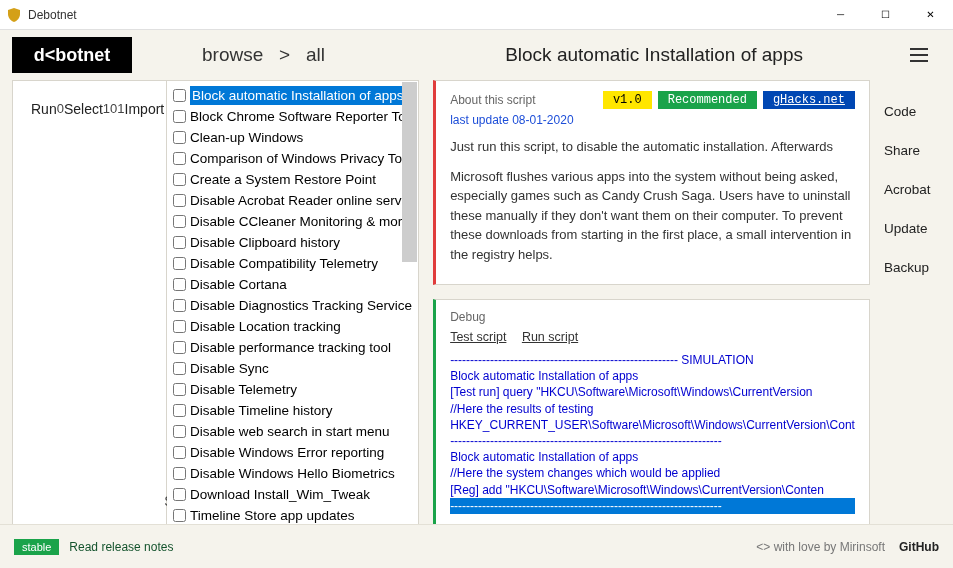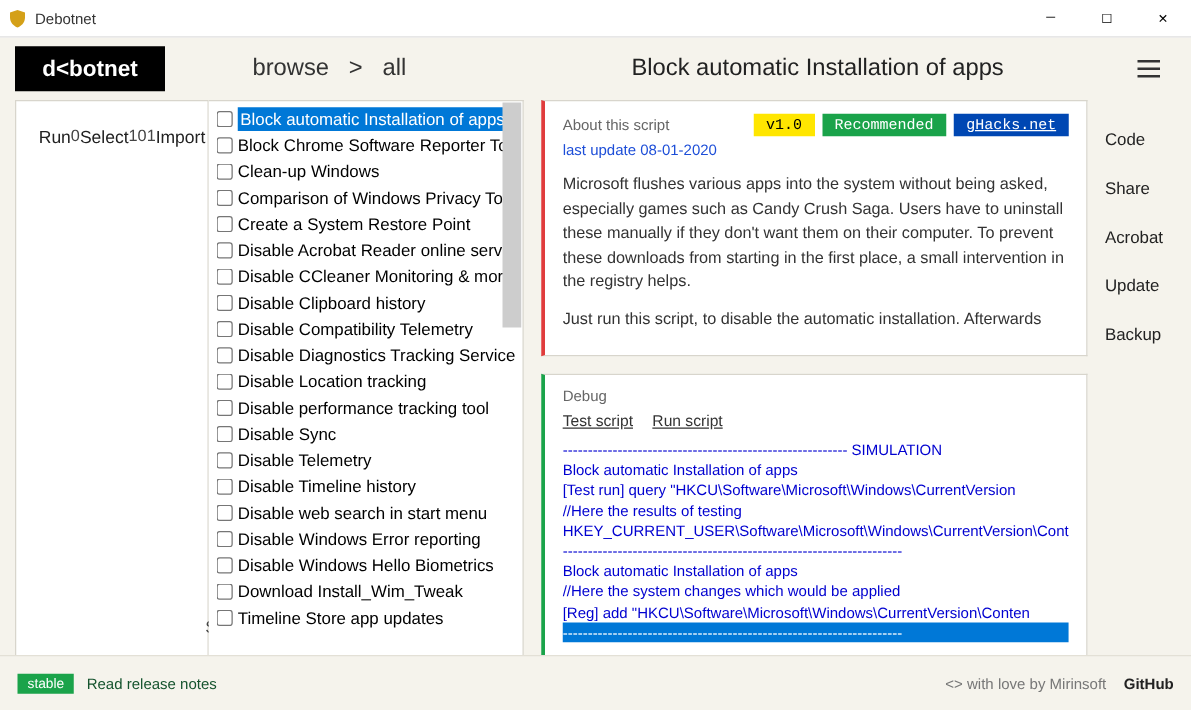--- a/index.html
+++ b/index.html
@@ -142,20 +142,24 @@
         <div class="row">
           <input type="checkbox" style="">
           <span>Disable Clipboard history</span>
         </div>
         <div class="row">
           <input type="checkbox" style="">
           <span>Disable Compatibility Telemetry</span>
         </div>
         <div class="row">
           <input type="checkbox" style="">
+          <span>Disable Cortana</span>
+        </div>
+        <div class="row">
+          <input type="checkbox" style="">
           <span>Disable Diagnostics Tracking Service</span>
         </div>
         <div class="row">
           <input type="checkbox" style="">
           <span>Disable Location tracking</span>
         </div>
         <div class="row">
           <input type="checkbox" style="">
           <span>Disable performance tracking tool</span>
         </div>
@@ -199,22 +203,22 @@
 
     <div class="card about">
       <div class="about-top">
         <span class="lbl">About this script</span>
         <span style="flex:1"></span>
         <span class="badge v">v1.0</span>
         <span class="badge rec">Recommended</span>
         <span class="badge gh">gHacks.net</span>
       </div>
       <div class="upd">last update 08-01-2020</div>
+      <p>Just run this script, to disable the automatic installation. Afterwards</p>
       <p>Microsoft flushes various apps into the system without being asked, especially games such as Candy Crush Saga. Users have to uninstall these manually if they don't want them on their computer. To prevent these downloads from starting in the first place, a small intervention in the registry helps.</p>
-      <p>Just run this script, to disable the automatic installation. Afterwards</p>
     </div>
 
     <div class="card debug">
       <div class="head">Debug</div>
       <div class="links">
         <a>Test script</a>
         <a>Run script</a>
       </div>
       <pre id="debuglines"><div>--------------------------------------------------------- SIMULATION</div><div>Block automatic Installation of apps</div><div>[Test run] query "HKCU\Software\Microsoft\Windows\CurrentVersion</div><div>//Here the results of testing</div><div></div><div>HKEY_CURRENT_USER\Software\Microsoft\Windows\CurrentVersion\Cont</div><div></div><div>--------------------------------------------------------------------</div><div>Block automatic Installation of apps</div><div>//Here the system changes which would be applied</div><div>[Reg] add "HKCU\Software\Microsoft\Windows\CurrentVersion\Conten</div><span class="hl">--------------------------------------------------------------------</span></pre>
     </div>

